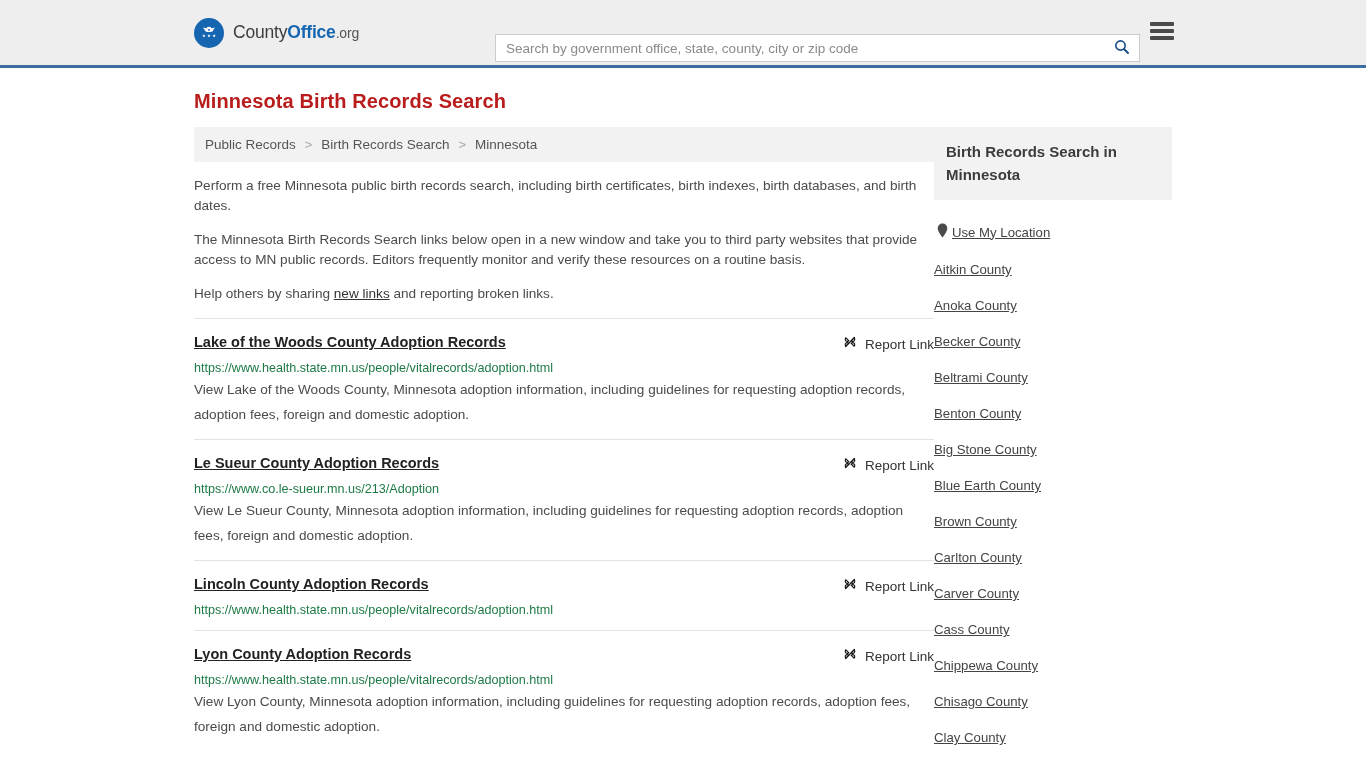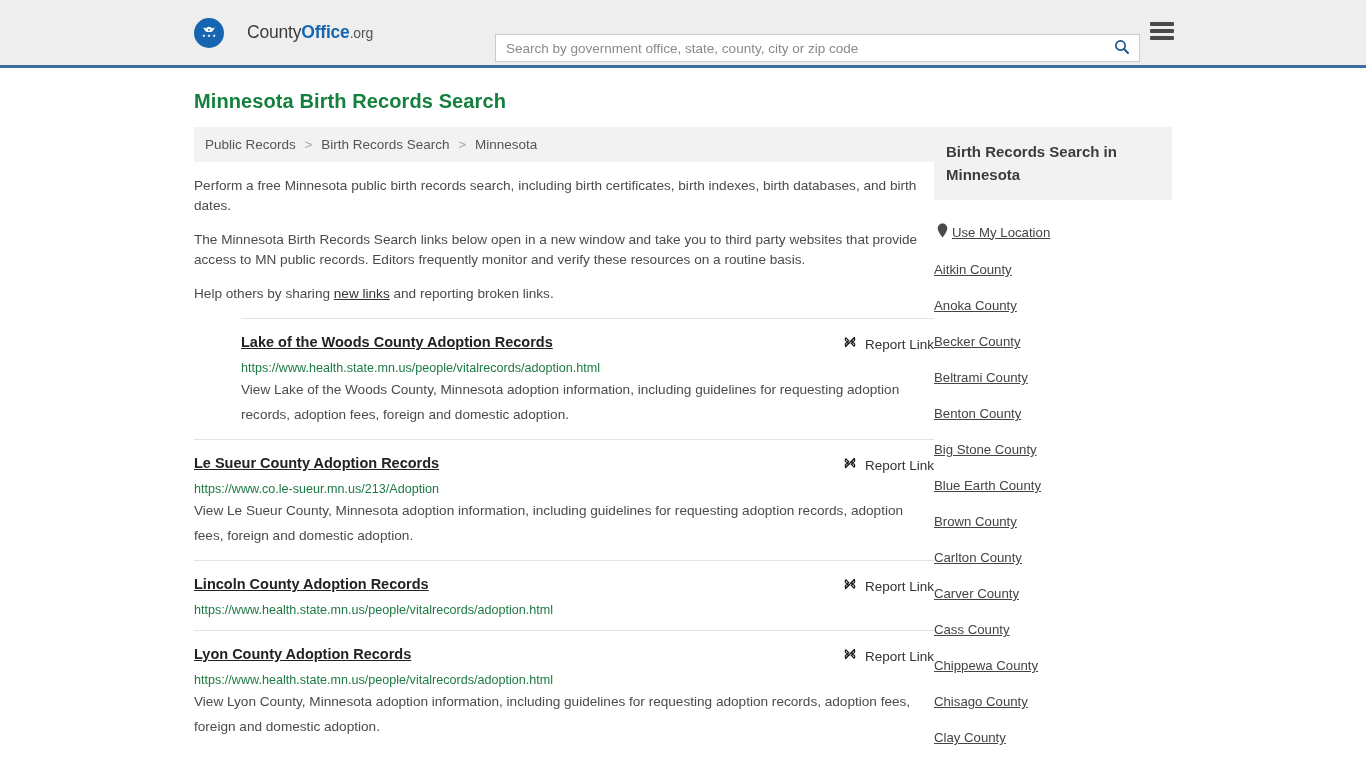--- a/index.html
+++ b/index.html
@@ -17,21 +17,21 @@
     background: #eeeeee;
     border-bottom: 3px solid #3b6e9e;
     display: flex;
     align-items: center;
     position: relative;
   }
   .brand {
     display: flex;
     align-items: center;
     margin-left: 194px;
-    gap: 23px;
+    gap: 9px;
     text-decoration: none;
   }
   .brand-mark {
     width: 30px; height: 30px;
     border-radius: 50%;
     background: #1565b0;
     position: relative;
     flex: 0 0 auto;
     display: flex; align-items: center; justify-content: center;
   }
@@ -97,21 +97,21 @@
   }
 
   
   .page {
     width: 1366px;
     padding: 0 194px 0 194px;
   }
   .page-title {
     font-size: 20px;
     font-weight: bold;
-    color: #15803d;
+    color: #b91c1c;
     margin: 22px 0 14px 0;
     letter-spacing: 0.1px;
   }
   .columns {
     display: flex;
     align-items: flex-start;
     gap: 0;
   }
   .main-col { width: 740px; flex: 0 0 740px; }
   .side-col {
@@ -147,21 +147,21 @@
     text-decoration: underline;
     font-weight: normal;
   }
 
   
   .results { margin-top: 10px; }
   .result {
     border-top: 1px solid #e4e4e4;
     padding: 14px 0 12px 0;
   }
-  .result:first-child { border-top: 1px solid #e4e4e4; margin-left: 47px; }
+  .result:first-child { border-top: 1px solid #e4e4e4; }
   .result-head {
     display: flex;
     align-items: flex-start;
     justify-content: space-between;
   }
   .result-title {
     font-size: 14.5px;
     font-weight: bold;
     color: #222222;
     text-decoration: underline;

